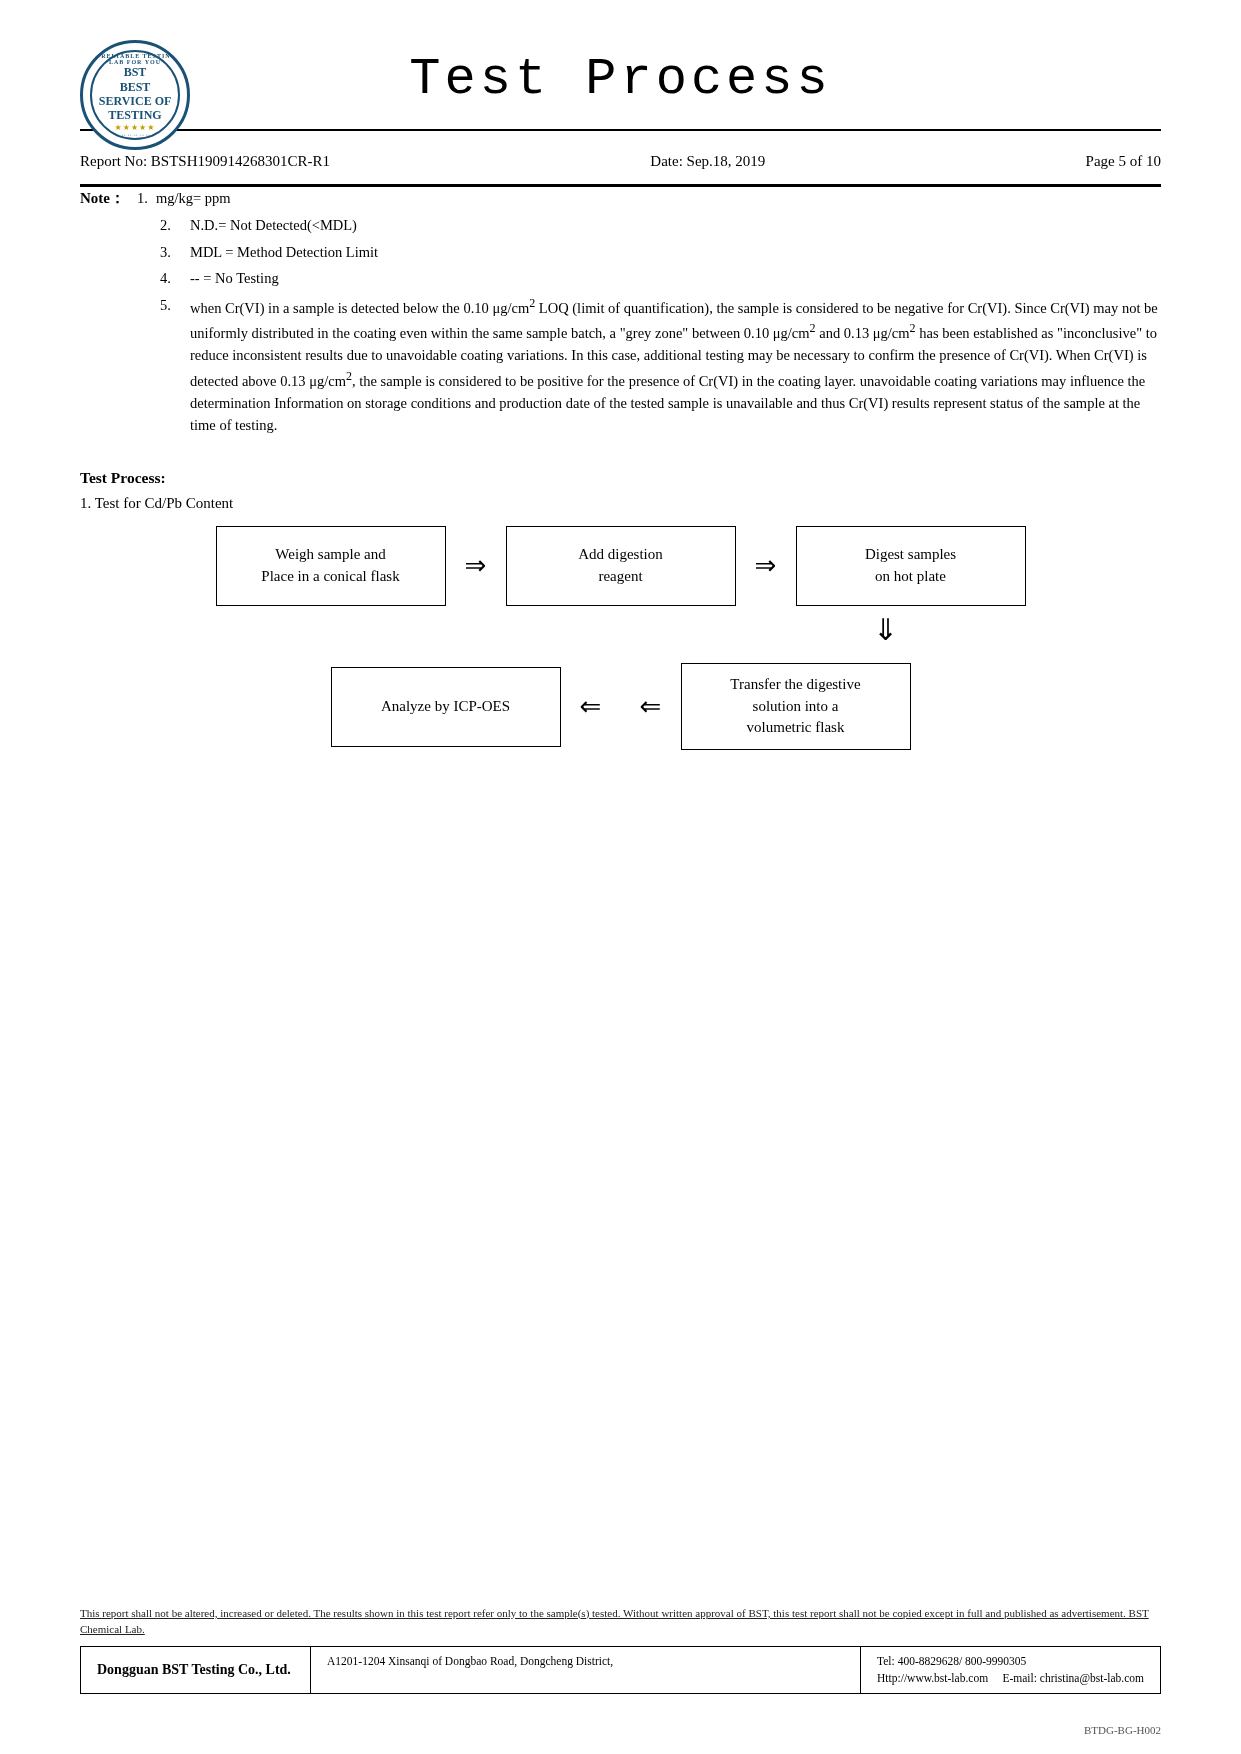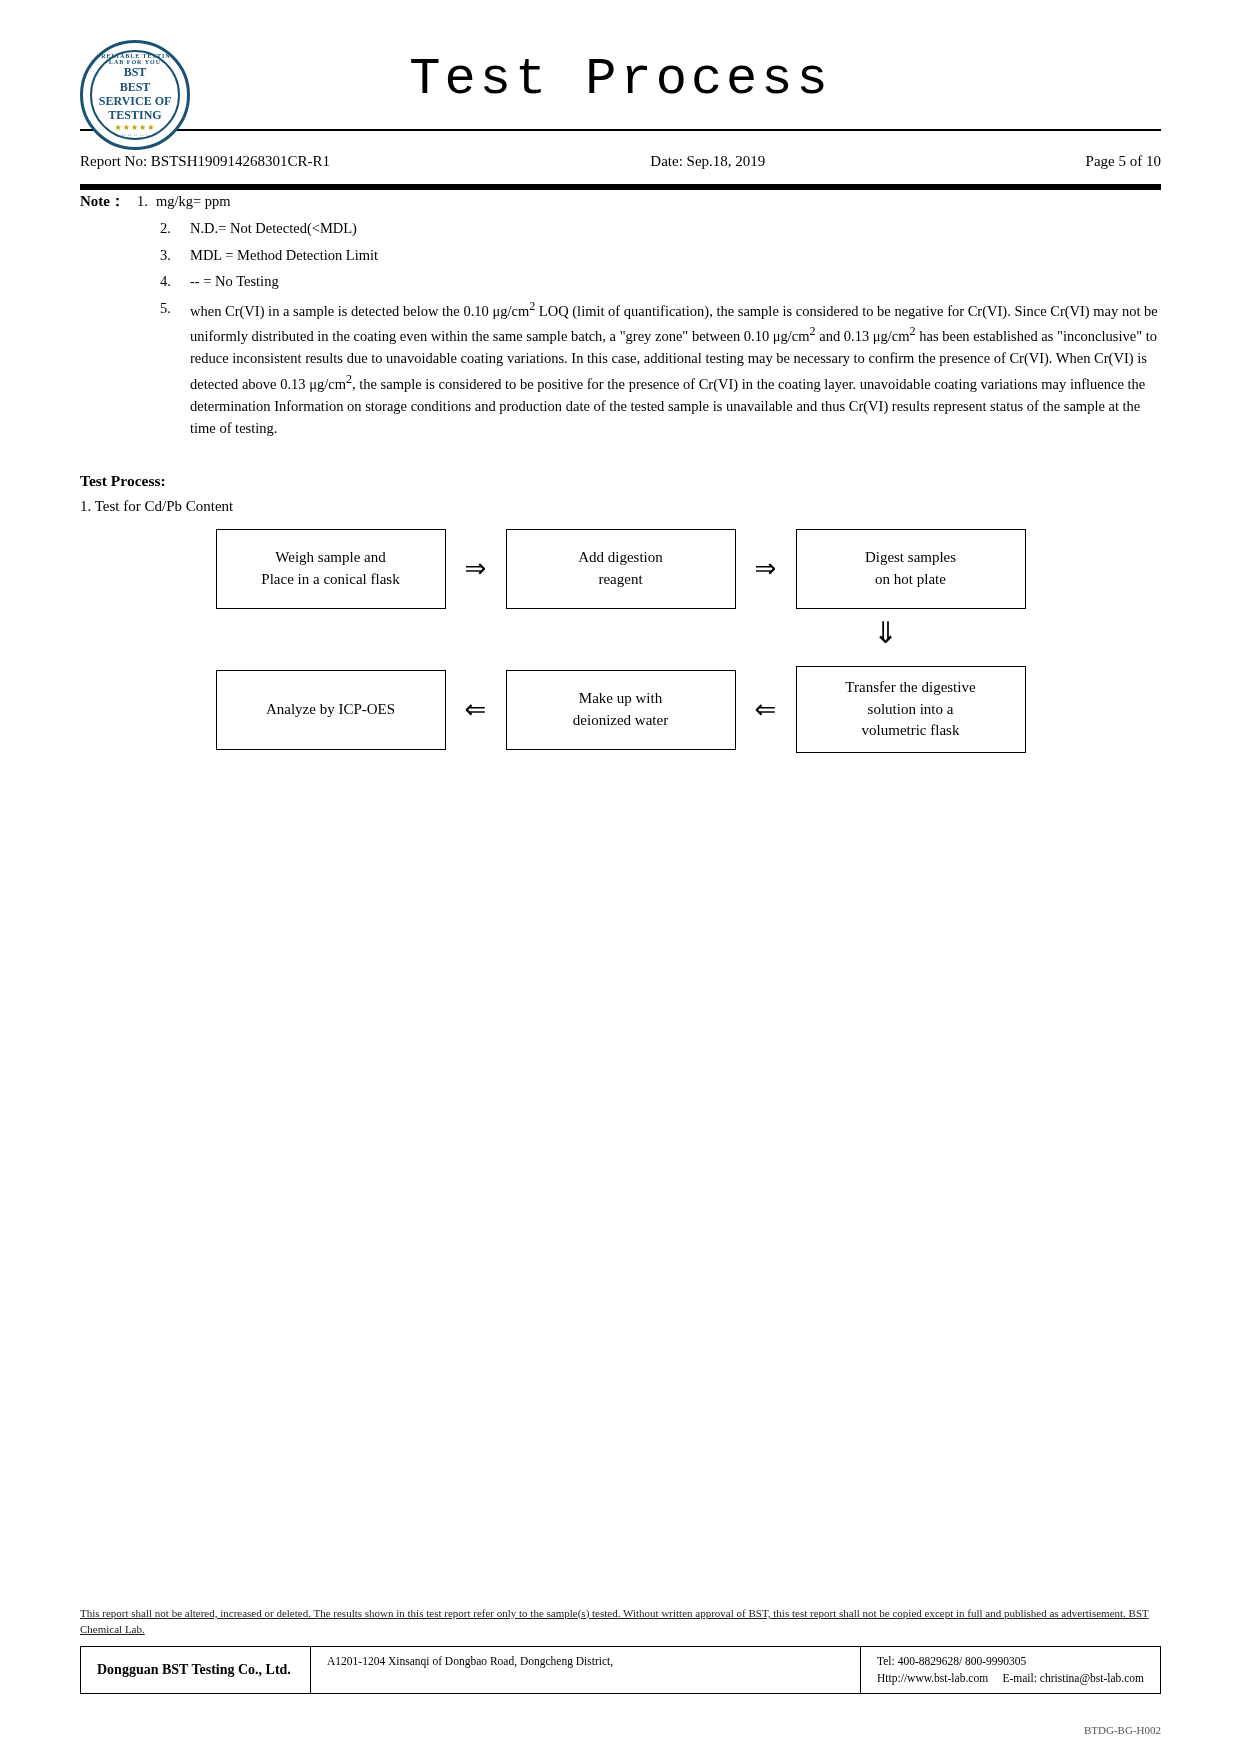--- a/index.html
+++ b/index.html
@@ -93,21 +93,21 @@
       text-align: center;
       padding-top: 10px;
       padding-bottom: 10px;
     }
     
     .report-info {
       display: flex;
       flex-direction: row;
       justify-content: space-between;
       padding: 8px 0 14px 0;
-      border-bottom: 6px solid #000000;
+      border-bottom: 3px solid #000000;
       font-size: 15px;
     }
     
     .notes-section {
       font-size: 14.5px;
       line-height: 1.55;
     }
     .note-label {
       font-weight: bold;
       font-size: 15px;
@@ -321,23 +321,20 @@
 
         <div class="down-arrow-row">
           <div style="width:230px; text-align:center; font-size:30px; padding: 6px 0;">⇓</div>
         </div>
 
         <div class="flow-middle-row">
           <div class="flow-box">
             <span>Analyze by ICP-OES</span>
           </div>
           <div class="flow-arrow-right" style="display:inline-block;">⇐</div>
-          <div class="flow-box">
-            <span>Make up with<br>deionized water</span>
-          </div>
           <div class="flow-arrow-right" style="display:inline-block;">⇐</div>
           <div class="flow-box">
             <span>Transfer the digestive<br>solution into a<br>volumetric flask</span>
           </div>
         </div>
       </div>
     </div>
   </div>
 
   <div style="flex: 1;"></div>

